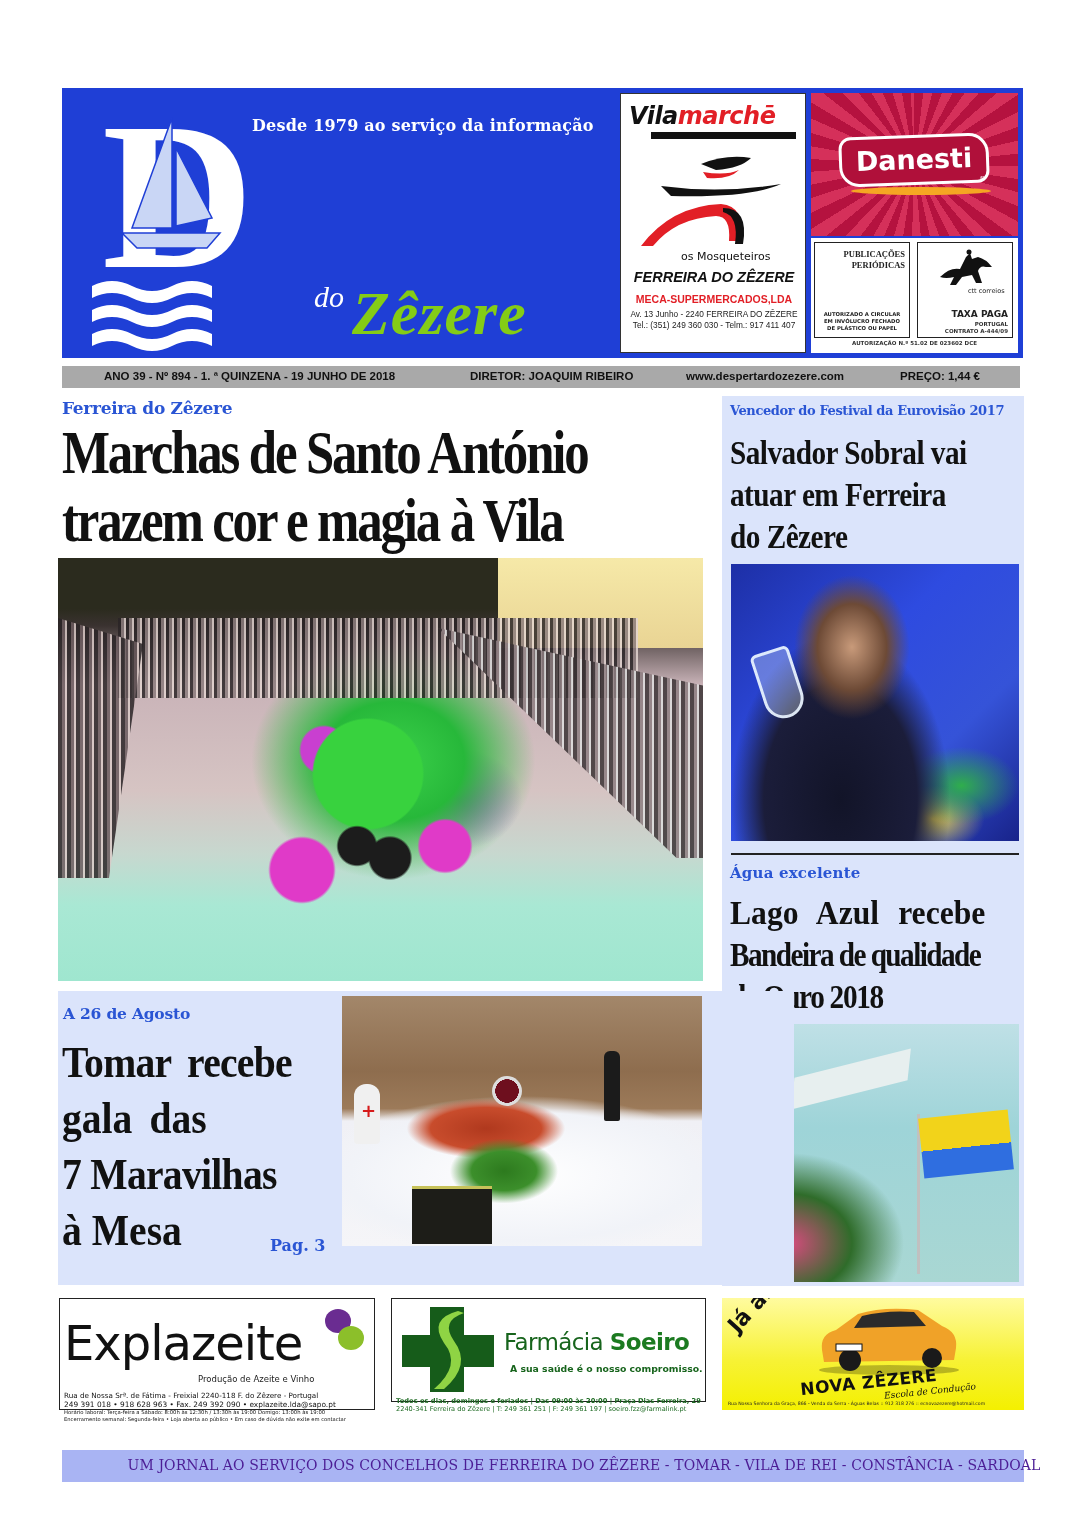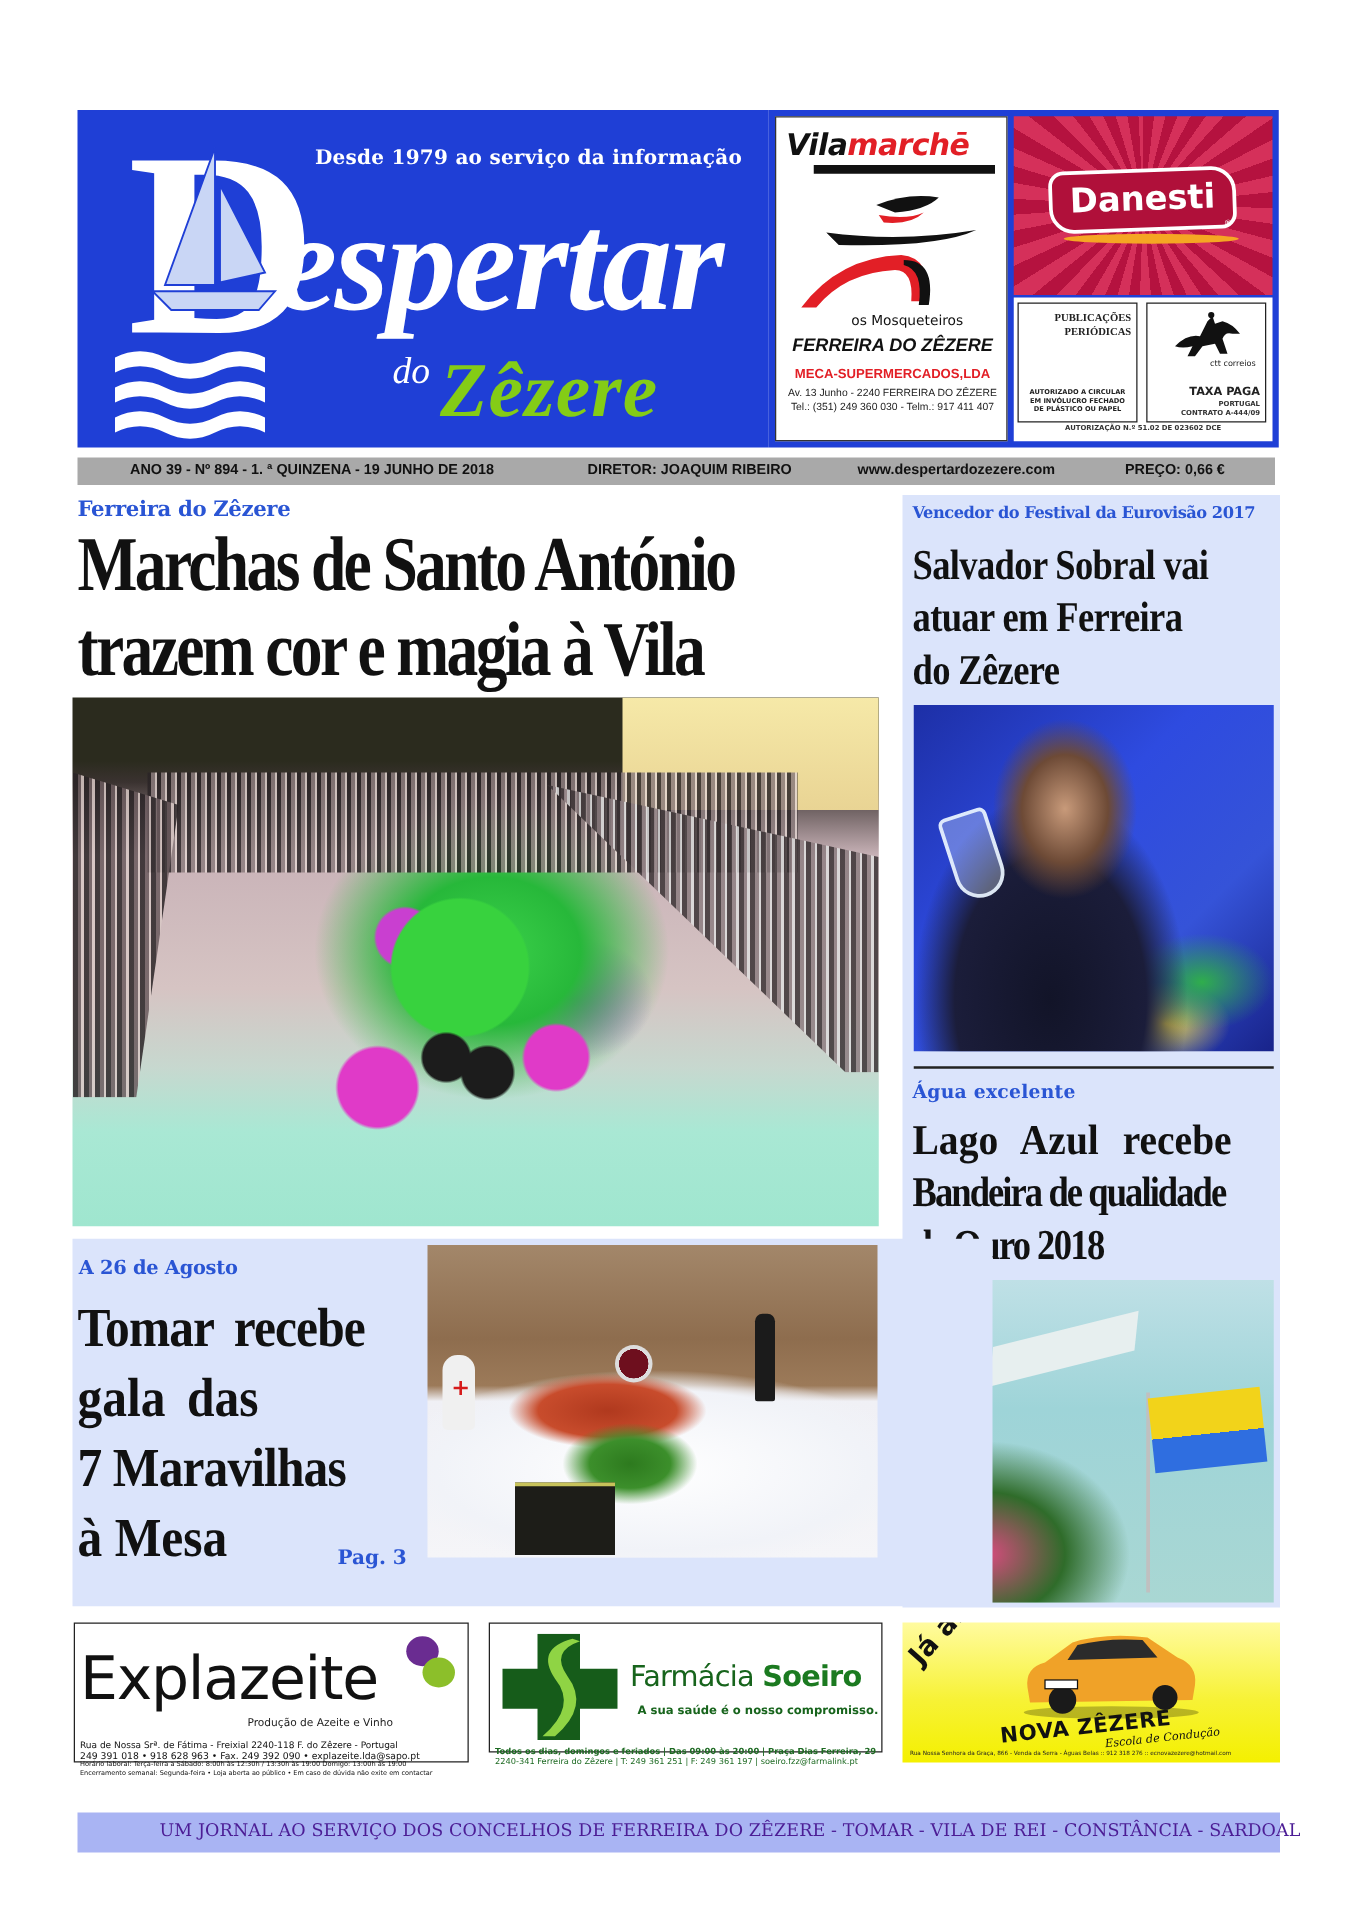--- a/index.html
+++ b/index.html
@@ -162,21 +162,20 @@
     <path d="M0,34 Q20,24 40,34 T80,34 T120,34 L120,46 Q100,36 80,46 T40,46 T0,46 Z" fill="#fff"></path>
     <path d="M0,58 Q20,48 40,58 T80,58 T120,58 L120,70 Q100,60 80,70 T40,70 T0,70 Z" fill="#fff"></path>
   </svg>
   <div id="bigD" class="abs">D</div>
   <svg id="boat-svg" class="abs" width="110" height="150" viewBox="0 0 110 150">
     <path d="M60,10 L60,120 L20,120 Z" fill="#c9d6f5" stroke="#1f3fd6" stroke-width="1.5"></path>
     <path d="M64,40 L64,118 L100,110 Z" fill="#c9d6f5" stroke="#1f3fd6" stroke-width="1.5"></path>
     <path d="M10,125 L108,125 L95,140 L25,140 Z" fill="#c9d6f5" stroke="#1f3fd6" stroke-width="1.5"></path>
   </svg>
   <div id="tagline" class="abs">Desde 1979 ao serviço da informação</div>
-  <div id="espertar" class="abs">espertar</div>
   <div id="do-word" class="abs">do</div>
   <div id="zezere" class="abs">Zêzere</div>
 </div>
 
 <div id="ads-block" class="abs"></div>
 
 <div id="intermarche" class="abs">
   <div id="im-logo" class="abs"><span class="inter">Vila</span><span class="marche">marchē</span></div>
   <div id="im-underline" class="abs"></div>
   <svg id="mosq-svg" class="abs" width="170" height="105" viewBox="0 0 170 105">
@@ -225,21 +224,21 @@
     <div id="taxa-country" class="abs">PORTUGAL</div>
     <div id="taxa-contract" class="abs">CONTRATO A-444/09</div>
   </div>
   <div id="postal-auth" class="abs">AUTORIZAÇÃO N.º 51.02 DE 023602 DCE</div>
 </div>
 
 <div id="info-strip" class="abs">
   <span style="left:42px">ANO 39  -  Nº 894  -  1. ª QUINZENA  - 19 JUNHO DE 2018</span>
   <span style="left:408px">DIRETOR: JOAQUIM RIBEIRO</span>
   <span style="left:624px">www.despertardozezere.com</span>
-  <span style="left:838px">PREÇO: 0,66 €</span>
+  <span style="left:838px">PREÇO: 1,44 €</span>
 </div>
 
 <div id="lead-kicker" class="abs kicker">Ferreira do Zêzere</div>
 <div id="lead-h1" class="abs headline">Marchas de Santo António</div>
 <div id="lead-h2" class="abs headline">trazem cor e magia à Vila</div>
 <div id="lead-photo" class="abs photo">
   <div id="lead-building" class="abs"></div>
   <div id="lead-crowd-t" class="abs"></div>
   <div id="lead-crowd-l" class="abs"></div>
   <div id="lead-crowd-r" class="abs"></div>

